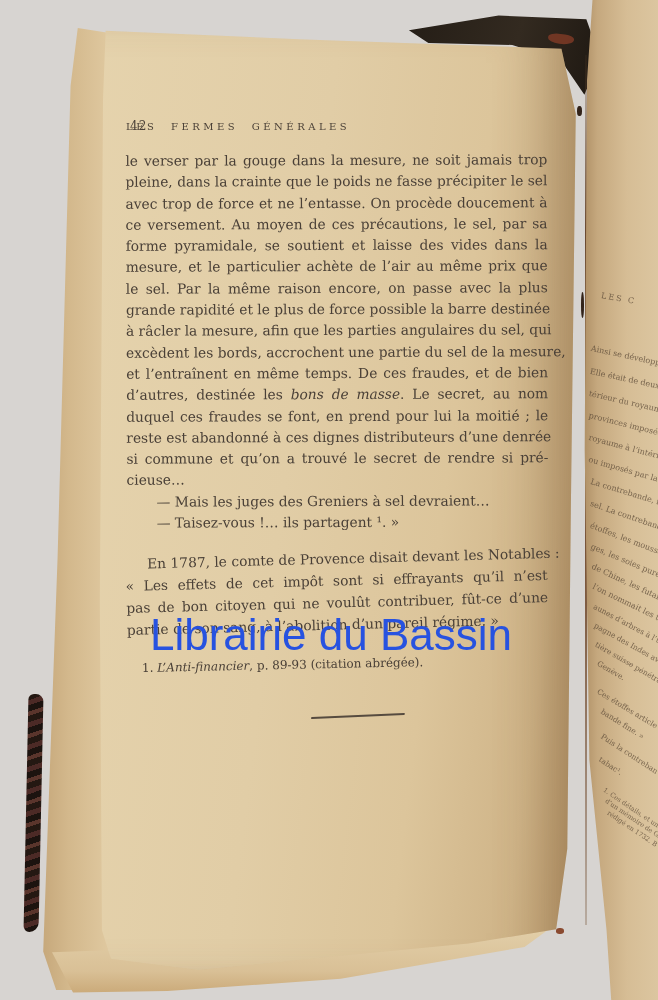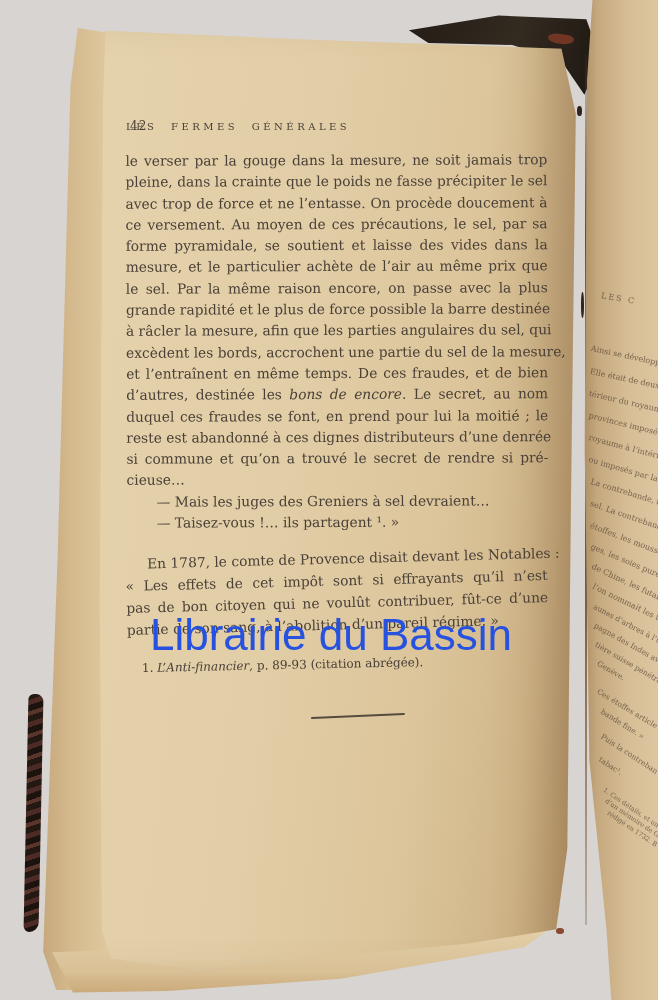--- a/index.html
+++ b/index.html
@@ -143,21 +143,21 @@
       <div class="bl">pleine, dans la crainte que le poids ne fasse précipiter le sel</div>
       <div class="bl">avec trop de force et ne l’entasse. On procède doucement à</div>
       <div class="bl">ce versement. Au moyen de ces précautions, le sel, par sa</div>
       <div class="bl">forme pyramidale, se soutient et laisse des vides dans la</div>
       <div class="bl">mesure, et le particulier achète de l’air au même prix que</div>
       <div class="bl">le sel. Par la même raison encore, on passe avec la plus</div>
       <div class="bl">grande rapidité et le plus de force possible la barre destinée</div>
       <div class="bl">à râcler la mesure, afin que les parties angulaires du sel, qui</div>
       <div class="bl">excèdent les bords, accrochent une partie du sel de la mesure,</div>
       <div class="bl">et l’entraînent en même temps. De ces fraudes, et de bien</div>
-      <div class="bl"><span>d’autres, destinée les </span><span class="it">bons de encore</span><span>. Le secret, au nom</span></div>
+      <div class="bl"><span>d’autres, destinée les </span><span class="it">bons de masse</span><span>. Le secret, au nom</span></div>
       <div class="bl">duquel ces fraudes se font, en prend pour lui la moitié ; le</div>
       <div class="bl">reste est abandonné à ces dignes distributeurs d’une denrée</div>
       <div class="bl">si commune et qu’on a trouvé le secret de rendre si pré-</div>
       <div class="bl noj">cieuse…</div>
       <div class="bl noj" style="padding-left: 30px;">— Mais les juges des Greniers à sel devraient…</div>
       <div class="bl noj" style="padding-left: 30px;">— Taisez-vous !… ils partagent ¹. »</div>
     </div>
   <div id="para2" class="para ink" style="color: rgb(74, 64, 55);">
       <div class="bl" style="padding-left: 22px;">En 1787, le comte de Provence disait devant les Notables :</div>
       <div class="bl">« Les effets de cet impôt sont si effrayants qu’il n’est</div>

